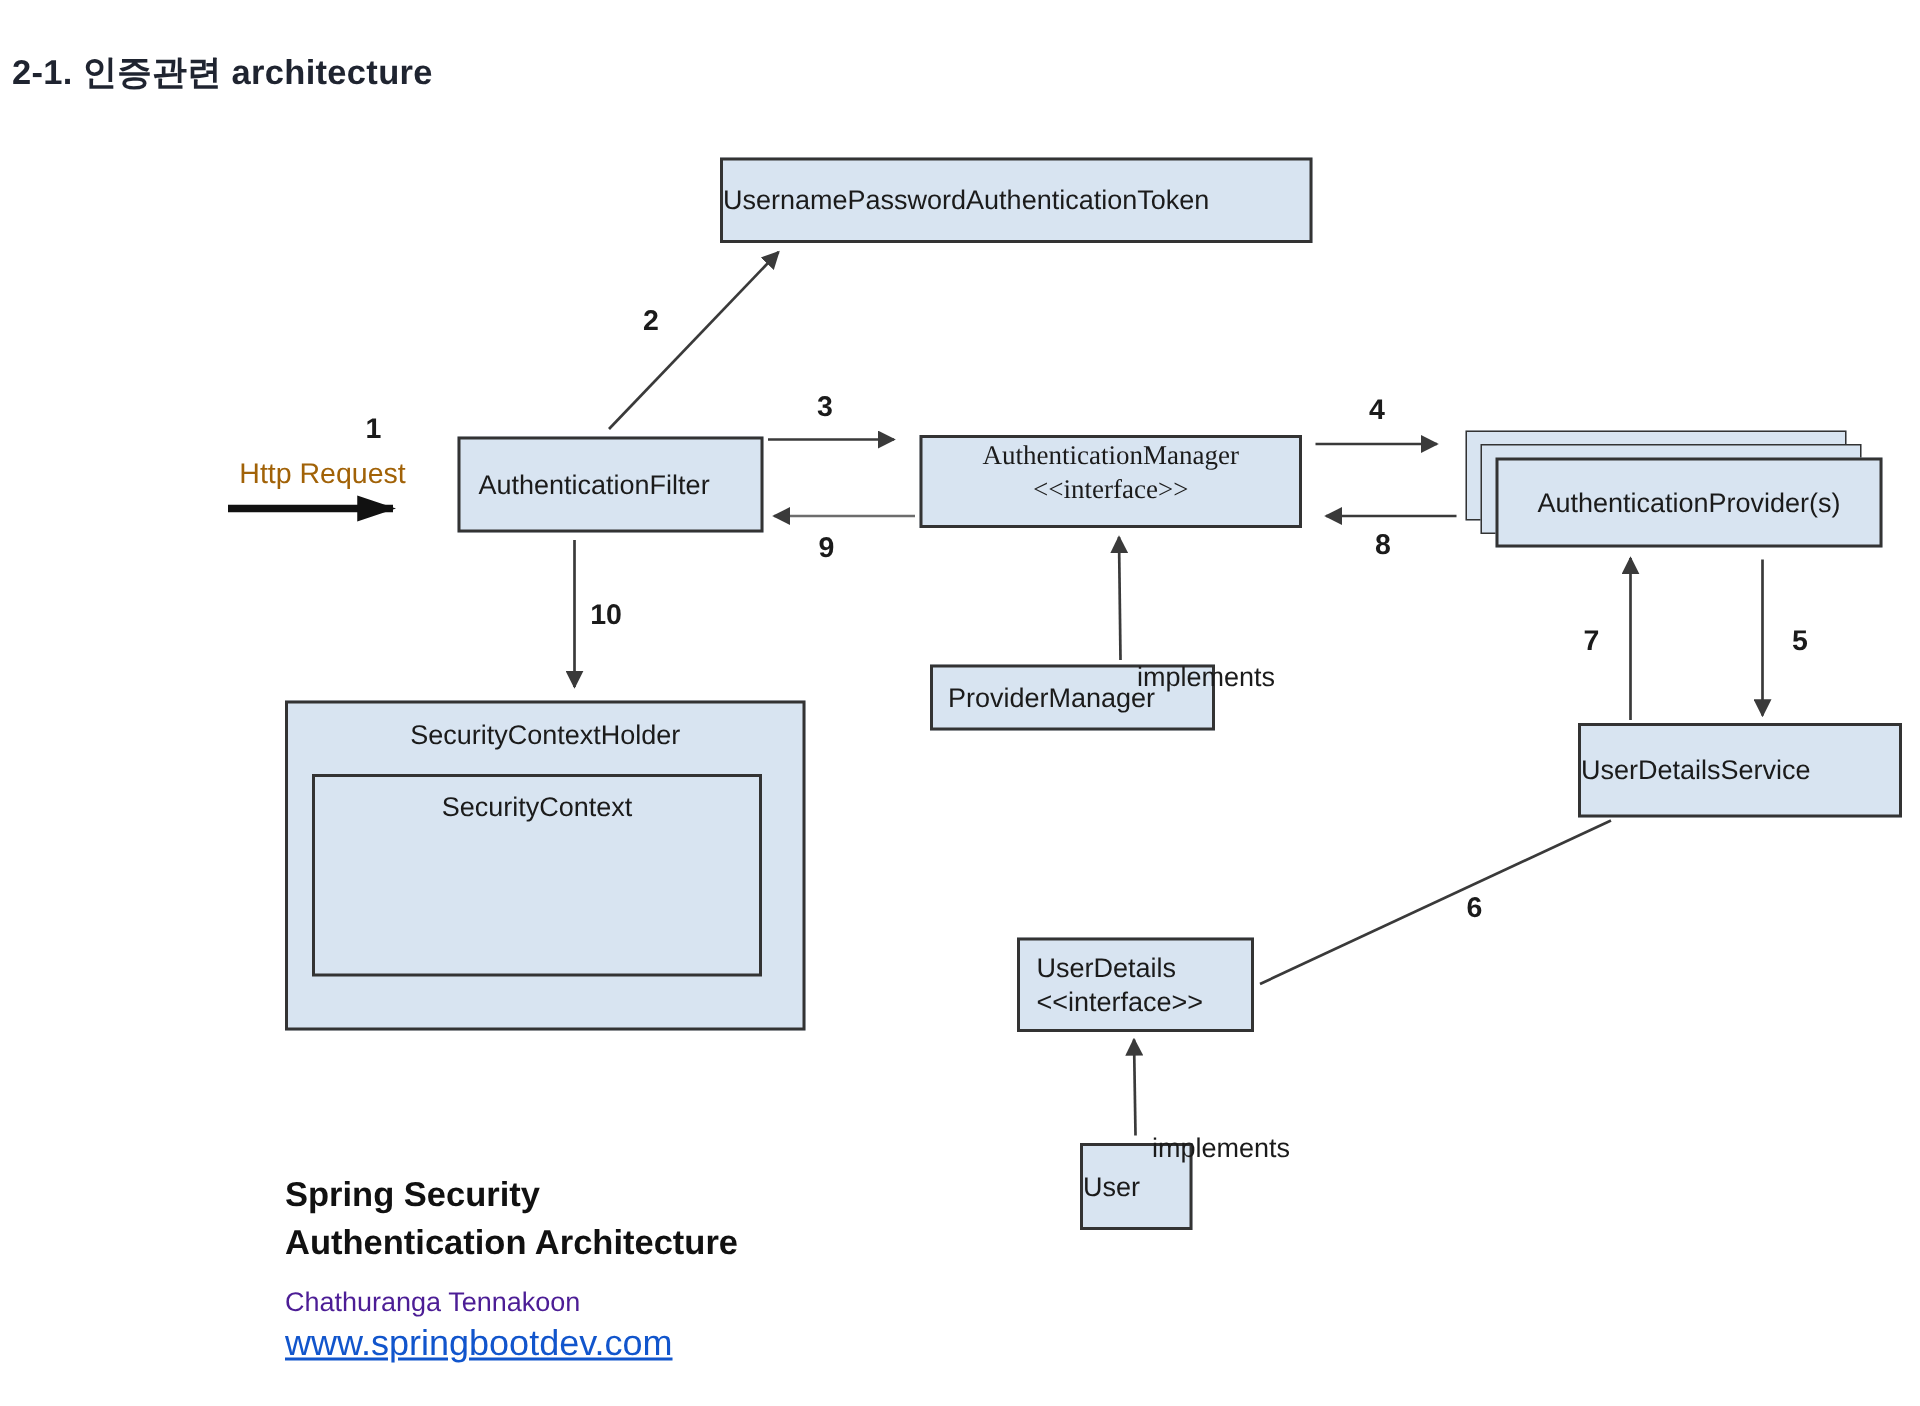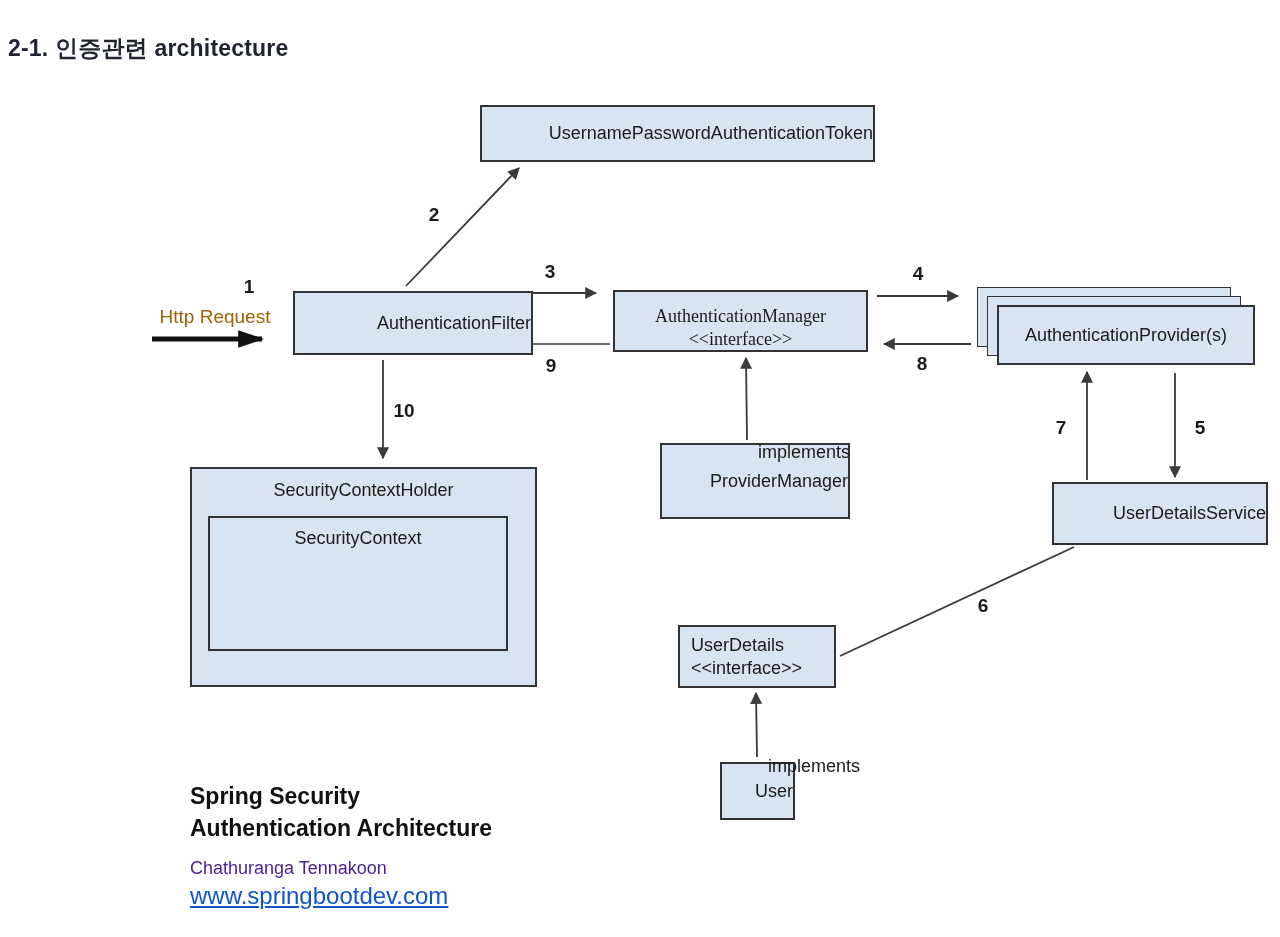--- a/index.html
+++ b/index.html
@@ -26,21 +26,21 @@
     position: absolute;
     left: 0; top: 0;
     width: 1280px; height: 937px;
   }
   .node {
     position: absolute;
     background: var(--box-fill, #d8e4f1);
     border: 2px solid var(--box-border, #333333);
     display: flex;
     align-items: center;
-    justify-content: flex-end;
+    justify-content: flex-start;
     font-size: 18px;
     color: #1b1b1b;
     text-align: center;
     line-height: 1.25;
   }
   .node.two-line { flex-direction: column; font-family: Liberation Serif, serif; }
   .node.left-align { align-items: flex-start; justify-content: center; flex-direction: column; padding-left: 11px; text-align: left; }
   .container-node {
     position: absolute;
     background: var(--box-fill, #d8e4f1);
@@ -138,38 +138,38 @@
       <line x1="840" y1="656" x2="1074" y2="547"></line>
       <line x1="757" y1="757" x2="756" y2="693" marker-end="url(#mArrow)"></line>
       <line x1="383" y1="360" x2="383" y2="458" marker-end="url(#mArrow)"></line>
     </g>
   </svg>
 
   <div class="node" style="left:480px; top:105px; width:395px; height:57px;">
     <span>UsernamePasswordAuthenticationToken</span>
   </div>
 
-  <div class="node" style="left:293px; top:291px; width:240px; height:64px;">
+  <div class="node" style="left:305px; top:291px; width:204px; height:64px;padding-left:12px;">
     <span>AuthenticationFilter</span>
   </div>
 
   <div class="node two-line" style="left:613px; top:290px; width:255px; height:62px;">
     <span>AuthenticationManager</span>
     <span>&lt;&lt;interface&gt;&gt;</span>
   </div>
 
   <div class="stack" style="left:977px; top:287px; width:278px; height:78px;">
     <div class="layer" style="left:0; top:0; width:254px; height:60px;"></div>
     <div class="layer" style="left:10px; top:9px; width:254px; height:60px;"></div>
     <div class="layer front" style="left:20px; top:18px; width:258px; height:60px;">
       <span>AuthenticationProvider(s)</span>
     </div>
   </div>
 
-  <div class="node" style="left:660px; top:443px; width:190px; height:76px;">
+  <div class="node" style="left:620px; top:443px; width:190px; height:44px;padding-left:10px;">
     <span>ProviderManager</span>
   </div>
 
   <div class="container-node" style="left:190px; top:467px; width:347px; height:220px; padding-top:11px;">
     <span class="container-label">SecurityContextHolder</span>
   </div>
 
   <div class="container-node" style="left:208px; top:516px; width:300px; height:135px; padding-top:10px;">
     <span class="container-label">SecurityContext</span>
   </div>

